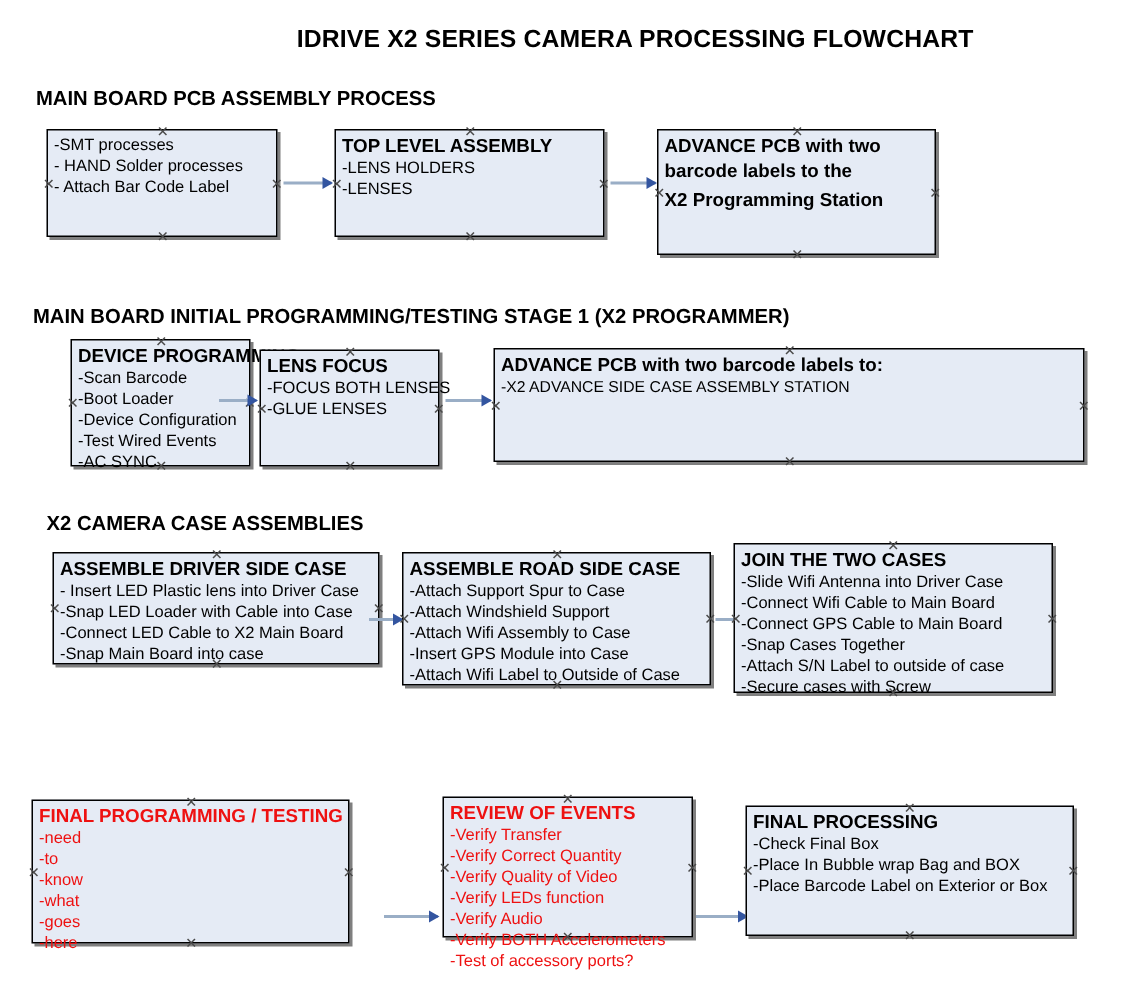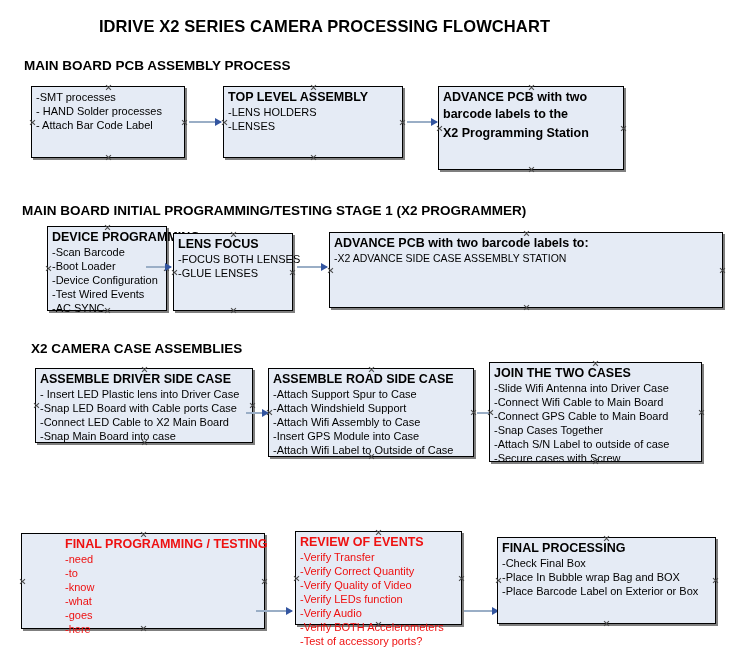--- a/index.html
+++ b/index.html
@@ -19,21 +19,21 @@
     width: 747px;
     height: 662px;
   }
 
   
   .main-title {
     position: absolute;
     left: 0;
     top: 17px;
     width: 649px;
-    text-align: center;
+    text-align: right;
     font-size: 16.5px;
     font-weight: bold;
     color: #000000;
     letter-spacing: 0.1px;
     white-space: nowrap;
   }
   .section-head {
     position: absolute;
     font-size: 13.5px;
     font-weight: bold;
@@ -221,21 +221,21 @@
     <div class="handle" style="left:0;   top:50%;"></div>
     <div class="handle" style="left:100%;top:50%;"></div>
   </div>
 
   <div class="section-head" style="left:31px; top:341px;">X2 CAMERA CASE ASSEMBLIES</div>
 
   <div class="fbox" style="left:35px; top:368px; width:218px; height:75px;">
     <div class="inner">
       <div class="btitle">ASSEMBLE DRIVER SIDE CASE</div>
       <div class="bline">- Insert LED Plastic lens into Driver Case</div>
-      <div class="bline">-Snap LED Board with Cable ports Case</div>
+      <div class="bline">-Snap LED Loader with Cable into Case</div>
       <div class="bline">-Connect LED Cable to X2 Main Board</div>
       <div class="bline">-Snap Main Board into case</div>
     </div>
     <div class="handle" style="left:50%; top:0;"></div>
     <div class="handle" style="left:50%; top:100%;"></div>
     <div class="handle" style="left:0;   top:50%;"></div>
     <div class="handle" style="left:100%;top:50%;"></div>
   </div>
 
   <div class="conn" style="left:246px; top:412px; width:22px;">
@@ -271,21 +271,21 @@
       <div class="bline">-Attach S/N Label to outside of case</div>
       <div class="bline">-Secure cases with Screw</div>
     </div>
     <div class="handle" style="left:50%; top:0;"></div>
     <div class="handle" style="left:50%; top:100%;"></div>
     <div class="handle" style="left:0;   top:50%;"></div>
     <div class="handle" style="left:100%;top:50%;"></div>
   </div>
 
 
-  <div class="fbox red" style="left:21px; top:533px; width:244px; height:96px;padding-left:39px;">
+  <div class="fbox red" style="left:21px; top:533px; width:212px; height:96px;">
     <div class="inner">
       <div class="btitle">FINAL PROGRAMMING / TESTING</div>
       <div class="bline">-need</div>
       <div class="bline">-to</div>
       <div class="bline">-know</div>
       <div class="bline">-what</div>
       <div class="bline">-goes</div>
       <div class="bline">-here</div>
     </div>
     <div class="handle" style="left:50%; top:0;"></div>

